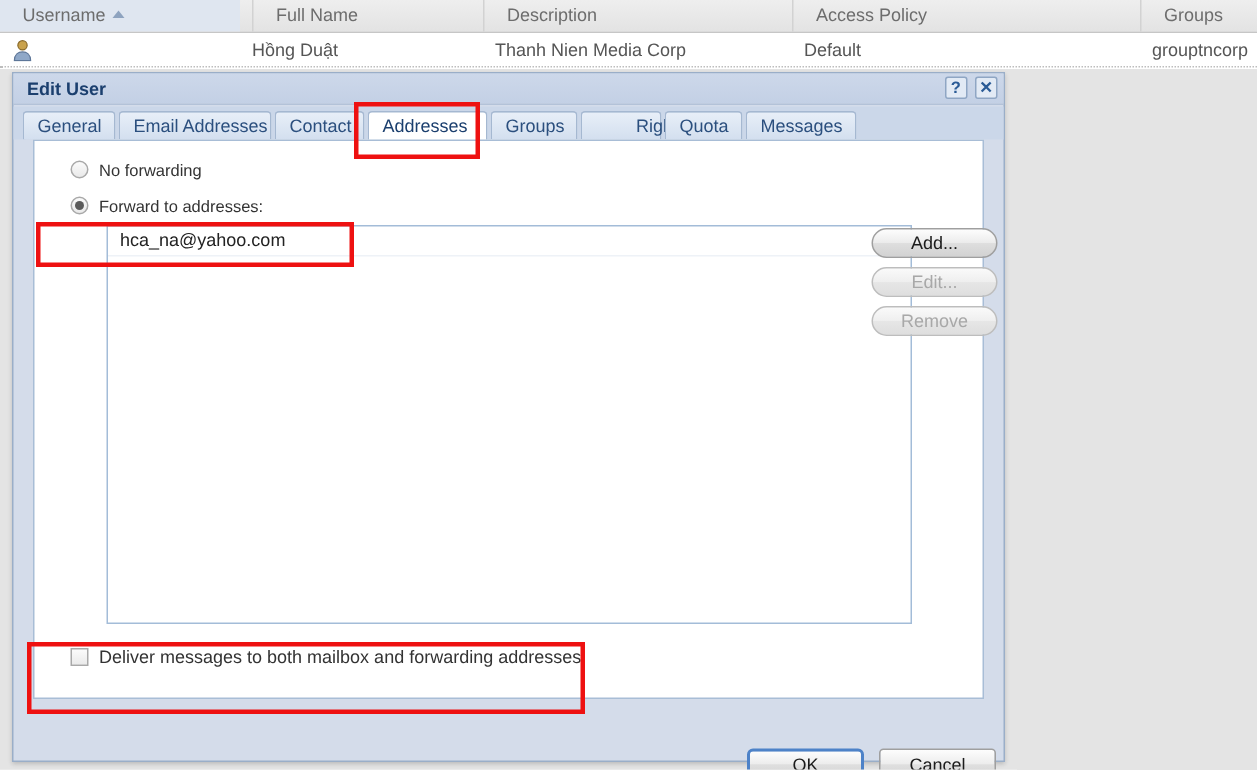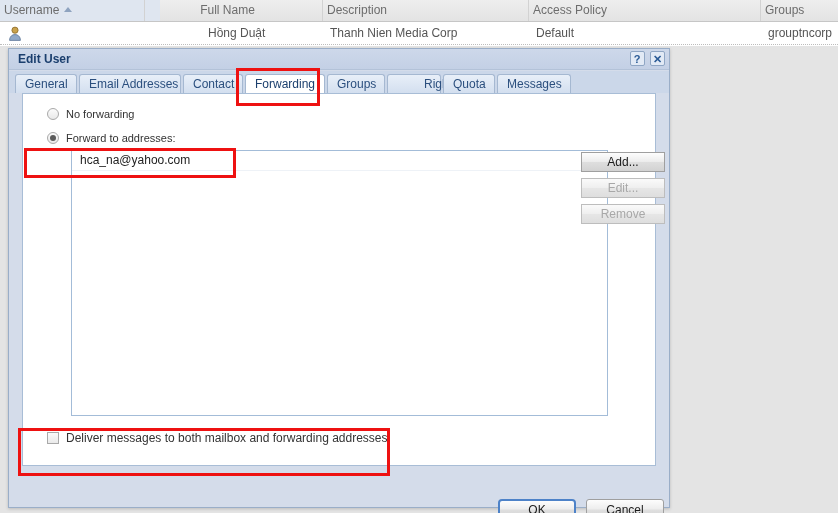--- a/index.html
+++ b/index.html
@@ -34,21 +34,21 @@
     border-bottom: 1px solid #c6c6c6;
     box-sizing: border-box;
   }
   .grid-header .col {
     position: absolute;
     top: 0;
     height: 21px;
     line-height: 21px;
     color: #6d6d6d;
     font-size: 12px;
-    padding-left: 4px;
+    padding-left: 15px;
     box-sizing: border-box;
     border-left: 1px solid #d2d2d2;
     white-space: nowrap;
     overflow: hidden;
   }
   .grid-header .col.first { border-left: none; }
   .grid-header .col.sorted { background: #dfe6f0; }
   .sort-arrow {
     display: inline-block;
     margin-left: 5px;
@@ -231,21 +231,21 @@
     position: absolute;
     left: 558px;
     width: 84px;
     height: 20px;
     line-height: 19px;
     text-align: center;
     font-size: 12px;
     color: #1b1b1b;
     background: linear-gradient(to bottom, #fdfdfd 0%, #ececec 48%, #dedede 52%, #d2d2d2 100%);
     border: 1px solid #9f9f9f;
-    border-radius: 0;
+    border-radius: 10px;
     box-sizing: border-box;
     cursor: pointer;
   }
   .side-btn.disabled {
     color: #a8a8a8;
     background: linear-gradient(to bottom, #fafafa 0%, #efefef 48%, #e6e6e6 52%, #dedede 100%);
     border-color: #bdbdbd;
     cursor: default;
   }
 
@@ -310,40 +310,40 @@
 </style>
 </head>
 <body>
 
 <div id="user-grid">
 
   <div class="grid-header">
     <div class="col first sorted" style="left:0px;width:160px;">
       <span>Username</span><span class="sort-arrow"></span>
     </div>
-    <div class="col" style="left:144px;width:162px;text-align:center;">
+    <div class="col" style="left:168px;width:162px;">
       <span>Full Name</span>
     </div>
     <div class="col" style="left:322px;width:206px;">
       <span>Description</span>
     </div>
     <div class="col" style="left:528px;width:232px;">
       <span>Access Policy</span>
     </div>
     <div class="col" style="left:760px;width:78px;">
       <span>Groups</span>
     </div>
   </div>
 
   <div class="grid-row">
     <svg class="user-icon" viewBox="0 0 14 15">
       <circle cx="7" cy="4.2" r="3.1" fill="#c9a24c" stroke="#8a6a2a" stroke-width="0.8"></circle>
       <path d="M1.6 14.4 C1.6 10.4 4.2 8.6 7 8.6 C9.8 8.6 12.4 10.4 12.4 14.4 Z" fill="#8fa8c8" stroke="#5d7698" stroke-width="0.8"></path>
     </svg>
-    <div class="cell" style="left:160px;width:162px;margin-left:40px;">Hồng Duật</div>
+    <div class="cell" style="left:160px;width:162px;">Hồng Duật</div>
     <div class="cell" style="left:322px;width:206px;">Thanh Nien Media Corp</div>
     <div class="cell" style="left:528px;width:232px;">Default</div>
     <div class="cell" style="left:760px;width:78px;">grouptncorp</div>
   </div>
 
 </div>
 
 <div id="edit-user-dialog">
 
   <div class="dlg-titlebar">
@@ -351,21 +351,21 @@
     <div class="titlebar-btns">
       <span class="tb-btn">?</span>
       <span class="tb-btn">✕</span>
     </div>
   </div>
 
   <div class="tabstrip">
     <div class="tab" style="left:6px;width:62px;">General</div>
     <div class="tab" style="left:70px;width:102px;">Email Addresses</div>
     <div class="tab" style="left:174px;width:60px;">Contact</div>
-    <div class="tab active" style="left:236px;width:80px;">Forwarding</div>
+    <div class="tab active" style="left:236px;width:80px;">Addresses</div>
     <div class="tab" style="left:318px;width:58px;">Groups</div>
     <div class="tab" style="left:378px;width:54px;padding-left:36px;">Rights</div>
     <div class="tab" style="left:434px;width:52px;">Quota</div>
     <div class="tab" style="left:488px;width:74px;">Messages</div>
   </div>
 
   <div class="content-panel">
 
     <div class="radio-row" style="top:13px;">
       <span class="radio"></span><span>No forwarding</span>

